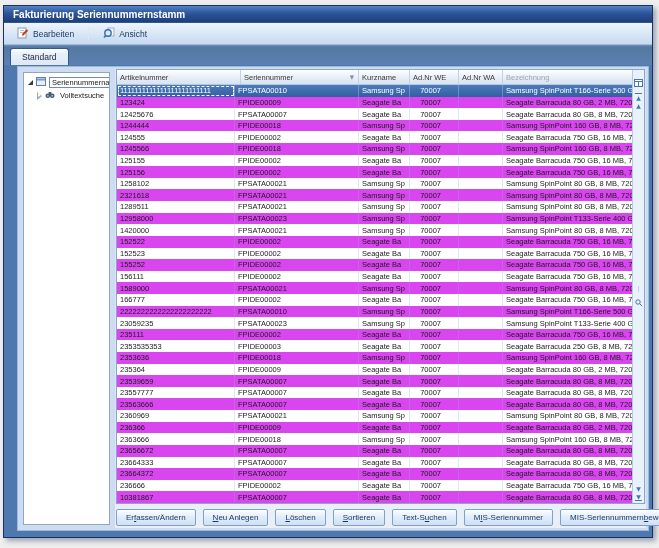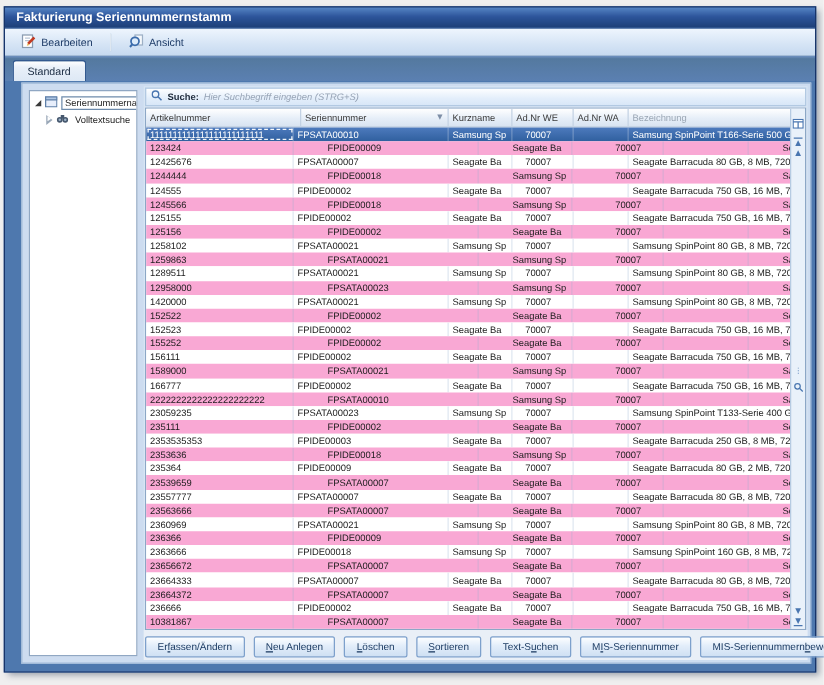--- a/index.html
+++ b/index.html
@@ -49,21 +49,21 @@
   .placeholder{font-style:italic;color:#96a3b5;}
 
   .table{flex:1;margin:0 1px;border:1px solid #8ca7c6;background:#fff;display:flex;flex-direction:column;position:relative;}
   .thead{height:15px;display:flex;background:linear-gradient(180deg,#ffffff,#e6eef8 55%,#d8e3f1);
          border-bottom:1px solid #b7c8dd;padding-right:12px;font-size:7.5px;color:#3a3a3a;}
   .hcell{display:flex;align-items:center;padding-left:3px;border-right:1px solid #c3d2e4;overflow:hidden;white-space:nowrap;}
   .hcell.dim{color:#9aa6b4;}
   .sortmark{margin-left:auto;margin-right:4px;font-size:5.5px;color:#7d8ea6;font-family:"DejaVu Sans",sans-serif;}
   .tbody{flex:1;display:grid;grid-template-rows:repeat(36,1fr);padding-right:12px;}
   .trow{display:flex;background:#fff;overflow:hidden;}
-  .trow.alt{background:#f9a8d4;gap:24px;}
+  .trow.alt{background:#d946ef;}
   .trow.sel{background:linear-gradient(180deg,#4d7abd,#30609f);color:#fff;}
   .tcell{font-size:7.5px;color:#1b1b1b;padding-left:3px;white-space:nowrap;overflow:hidden;display:flex;align-items:center;border-right:1px solid rgba(150,175,205,.30);}
   .trow.sel .tcell{color:#fff;border-right-color:rgba(255,255,255,.25);}
   .trow.sel .c-sn{outline:1px dashed rgba(255,255,255,.95);outline-offset:-2px;}
   .c-sn{width:118px;}
   .c-art{width:124px;}
   .c-kurz{width:51px;text-align:center;}
   .c-we{width:49px;justify-content:flex-end;padding-right:17px;}
   .c-wa{width:44px;}
   .c-bez{flex:1;border-right:none;}
@@ -148,30 +148,20 @@
                 <circle cx="2.8" cy="4.8" r="1" fill="#9fb4c9"></circle>
                 <circle cx="7.2" cy="4.8" r="1" fill="#9fb4c9"></circle>
               </svg>
           </span>
           <span class="tlabel">Volltextsuche</span>
         </div>
       </div>
 
       <div class="gpanel">
 
-        <div class="searchbar">
-          <span>
-            <svg width="9" height="9" viewBox="0 0 9 9">
-                <circle cx="3.4" cy="3.4" r="2.6" fill="none" stroke="#4a76b0" stroke-width="1.1"></circle>
-                <line x1="5.4" y1="5.4" x2="8.2" y2="8.2" stroke="#4a76b0" stroke-width="1.3"></line>
-              </svg>
-          </span>
-          <b>Suche:</b>
-          <span class="placeholder">Hier Suchbegriff eingeben (STRG+S)</span>
-        </div>
 
         <div class="table">
           <div class="thead">
             <div class="hcell c-art">
                 <span>Artikelnummer</span>
               </div>
             <div class="hcell c-sn">
               <span>Seriennummer</span>
               <span class="sortmark">▼</span>
             </div>
@@ -256,21 +246,21 @@
               </div>
               <div class="trow">
                 <div class="tcell c-sn">1258102</div>
                 <div class="tcell c-art">FPSATA00021</div>
                 <div class="tcell c-kurz">Samsung Sp</div>
                 <div class="tcell c-we">70007</div>
                 <div class="tcell c-wa"></div>
                 <div class="tcell c-bez">Samsung SpinPoint 80 GB, 8 MB, 7200, S-A</div>
               </div>
               <div class="trow alt">
-                <div class="tcell c-sn">1259863</div>
+                <div class="tcell c-sn">2321618</div>
                 <div class="tcell c-art">FPSATA00021</div>
                 <div class="tcell c-kurz">Samsung Sp</div>
                 <div class="tcell c-we">70007</div>
                 <div class="tcell c-wa"></div>
                 <div class="tcell c-bez">Samsung SpinPoint 80 GB, 8 MB, 7200, S-A</div>
               </div>
               <div class="trow">
                 <div class="tcell c-sn">1289511</div>
                 <div class="tcell c-art">FPSATA00021</div>
                 <div class="tcell c-kurz">Samsung Sp</div>

